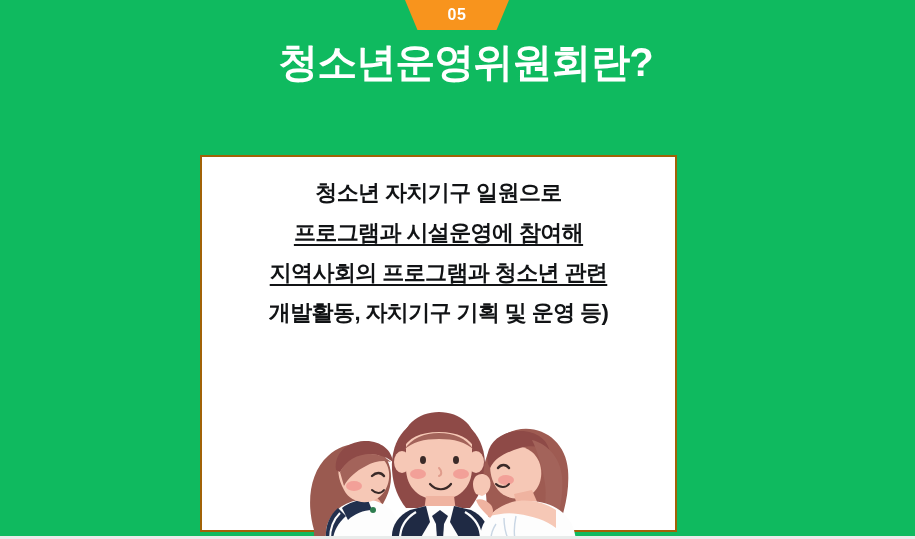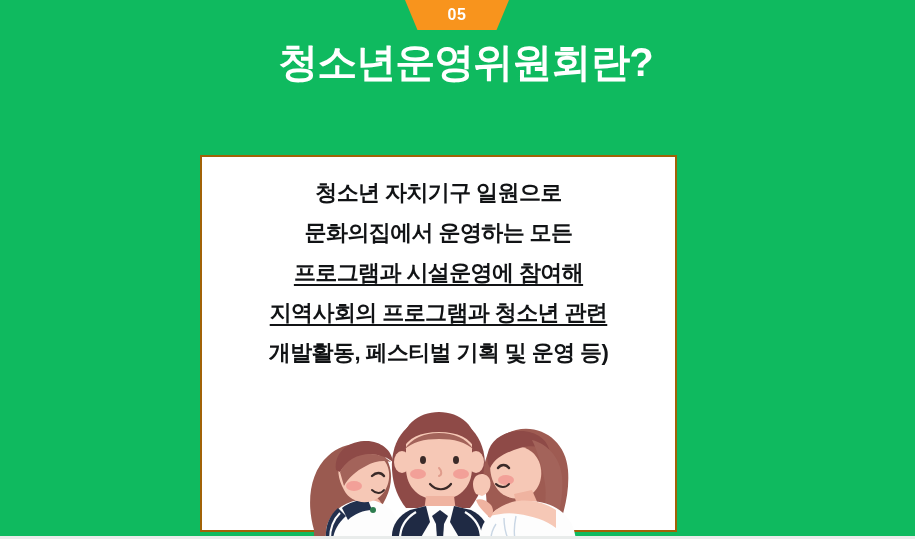--- a/index.html
+++ b/index.html
@@ -137,24 +137,23 @@
   <div class="tab-wrap">
     <div class="tab-shape"></div>
     <div class="tab-label">05</div>
   </div>
 
   <div class="headline">청소년운영위원회란?</div>
 
   <div class="card">
     <div class="card-body">
       <span class="card-line">청소년 자치기구 일원으로</span>
-      <span class="card-line">문화의집에서 운영하는 모든</span>
       <span class="card-line underlined">프로그램과 시설운영에 참여해 </span>
       <span class="card-line underlined">지역사회의 프로그램과 청소년 관련</span>
-      <span class="card-line">개발활동, 페스티벌 기획 및 운영 등)</span>
+      <span class="card-line">개발활동, 자치기구 기획 및 운영 등)</span>
     </div>
   </div>
 
   <div class="illustration">
     <svg viewBox="0 0 330 141" xmlns="http://www.w3.org/2000/svg" aria-hidden="true">
       <defs>
         <clipPath id="frameClip">
             <rect x="0" y="0" width="330" height="141"></rect>
           </clipPath>
       </defs>

